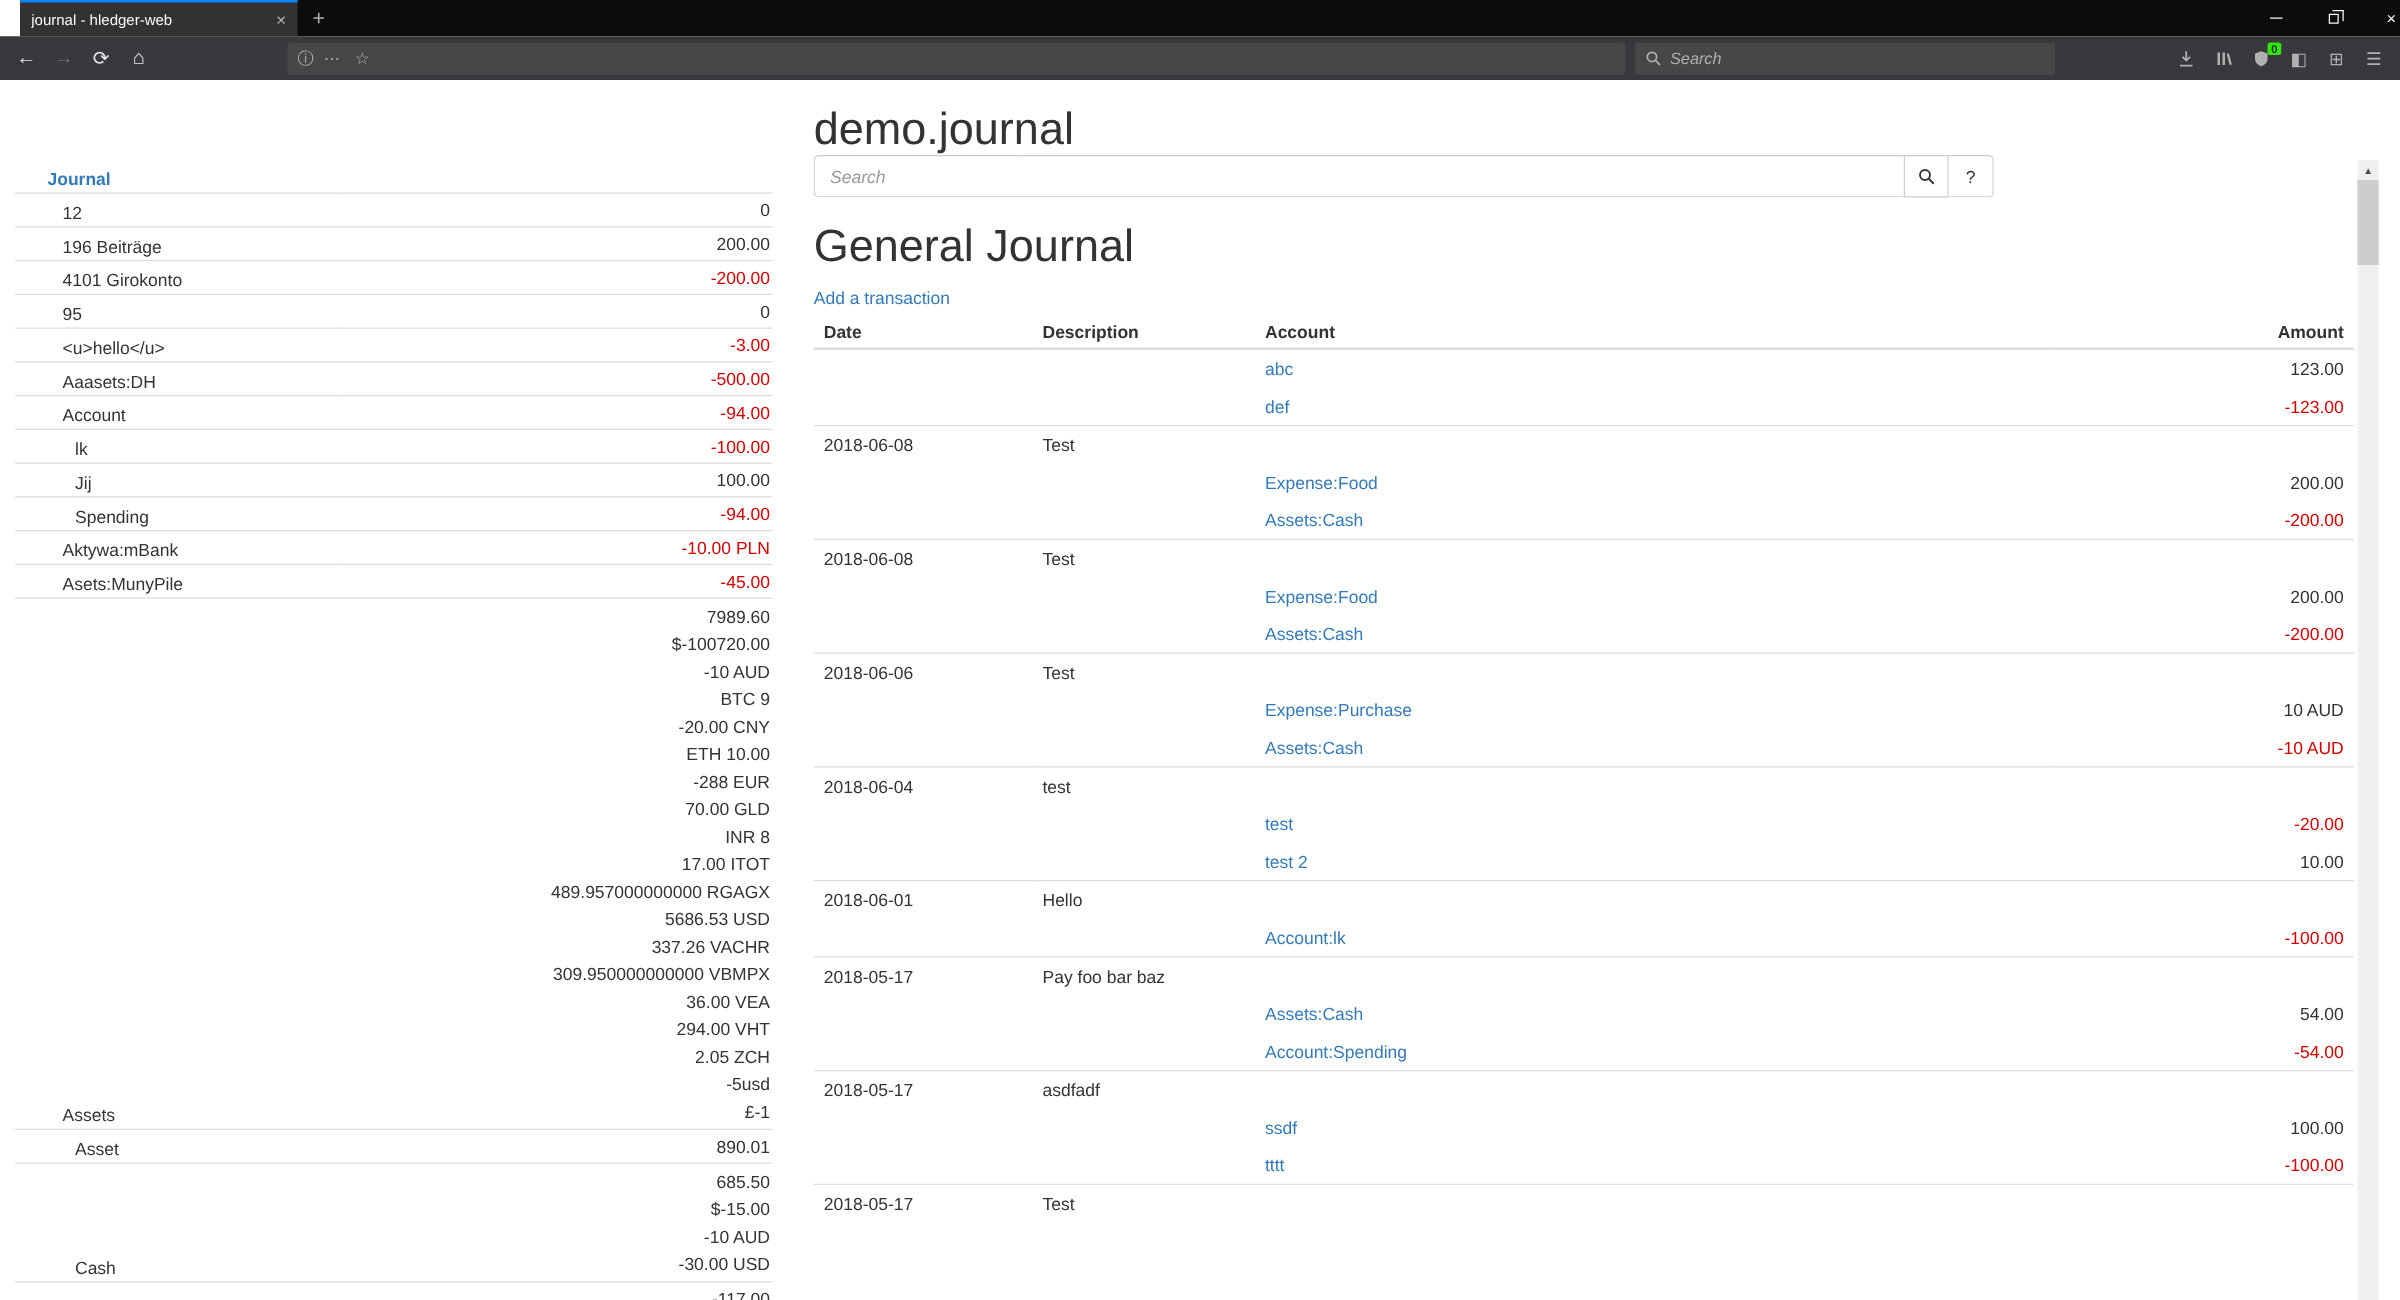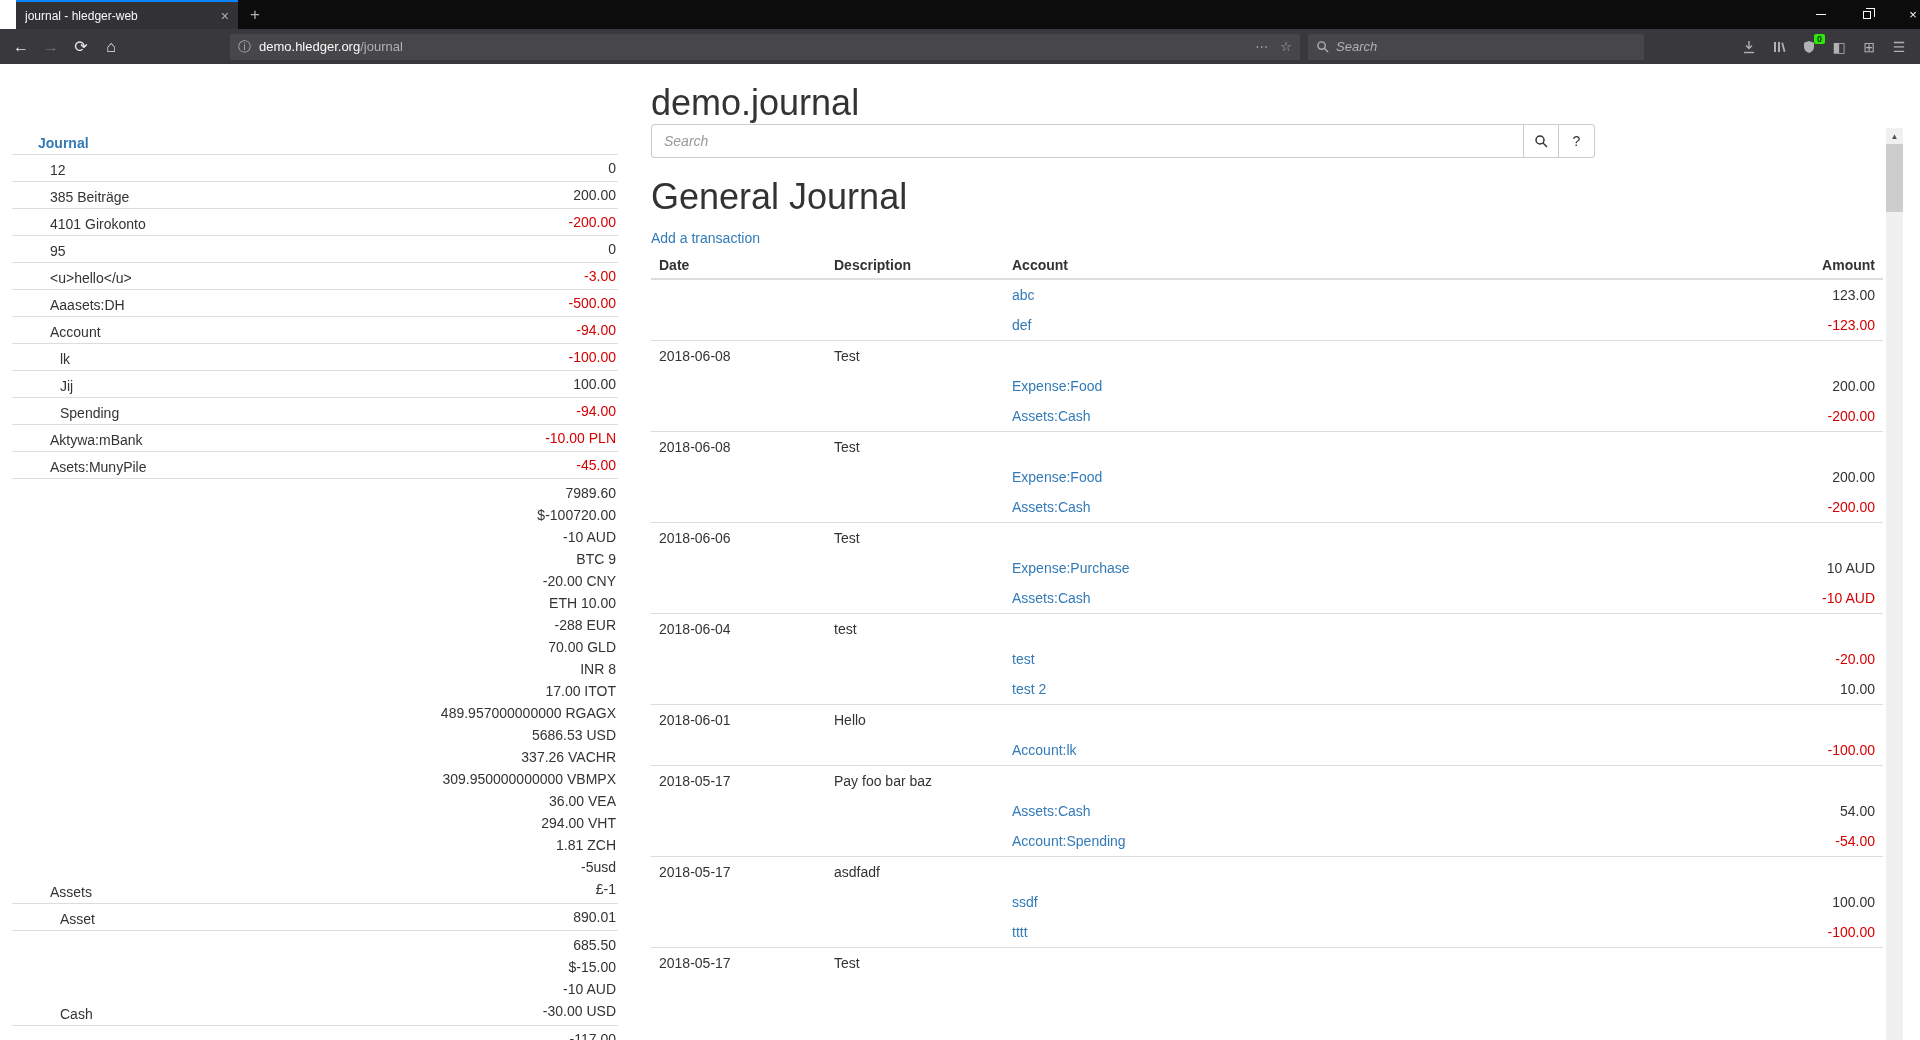--- a/index.html
+++ b/index.html
@@ -103,21 +103,20 @@
   </div>
 
   <div class="navbar">
     <div class="nav-icon">←</div>
     <div class="nav-icon disabled">→</div>
     <div class="nav-icon">⟳</div>
     <div class="nav-icon">⌂</div>
     <div class="nav-spacer"></div>
     <div class="urlbar">
       <span class="url-info">ⓘ</span>
-      <span class="url-text"><span class="url-host">demo.hledger.org</span><span class="url-path">/journal</span></span>
       <span class="url-right">
         <span>⋯</span>
         <span>☆</span>
       </span>
     </div>
     <div class="searchbar">
       <svg width="13" height="13" viewBox="0 0 14 14">
           <circle cx="6" cy="6" r="4" fill="none" stroke="#b1b1b3" stroke-width="1.5"></circle>
           <path d="M9 9l4 4" stroke="#b1b1b3" stroke-width="1.5"></path>
         </svg>
@@ -157,21 +156,21 @@
           </tr>
         </thead>
         <tbody>
             <tr class="acct-row">
               <td class="acct-name" style="padding-left: 38px;"><a class="acct-link">12</a></td>
               <td class="acct-amt">
                 <div class="amt">0</div>
               </td>
             </tr>
             <tr class="acct-row">
-              <td class="acct-name" style="padding-left: 38px;"><a class="acct-link">385 Beiträge</a></td>
+              <td class="acct-name" style="padding-left: 38px;"><a class="acct-link">196 Beiträge</a></td>
               <td class="acct-amt">
                 <div class="amt">200.00</div>
               </td>
             </tr>
             <tr class="acct-row">
               <td class="acct-name" style="padding-left: 38px;"><a class="acct-link">4101 Girokonto</a></td>
               <td class="acct-amt">
                 <div class="amt neg">-200.00</div>
               </td>
             </tr>
@@ -241,21 +240,21 @@
                 <div class="amt">-288 EUR</div>
                 <div class="amt">70.00 GLD</div>
                 <div class="amt">INR 8</div>
                 <div class="amt">17.00 ITOT</div>
                 <div class="amt">489.957000000000 RGAGX</div>
                 <div class="amt">5686.53 USD</div>
                 <div class="amt">337.26 VACHR</div>
                 <div class="amt">309.950000000000 VBMPX</div>
                 <div class="amt">36.00 VEA</div>
                 <div class="amt">294.00 VHT</div>
-                <div class="amt">1.81 ZCH</div>
+                <div class="amt">2.05 ZCH</div>
                 <div class="amt">-5usd</div>
                 <div class="amt">£-1</div>
               </td>
             </tr>
             <tr class="acct-row">
               <td class="acct-name" style="padding-left: 48px;"><a class="acct-link">Asset</a></td>
               <td class="acct-amt">
                 <div class="amt">890.01</div>
               </td>
             </tr>

